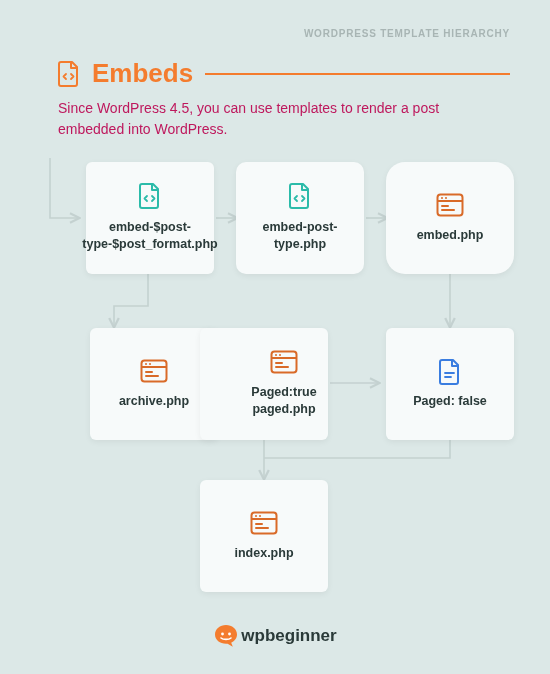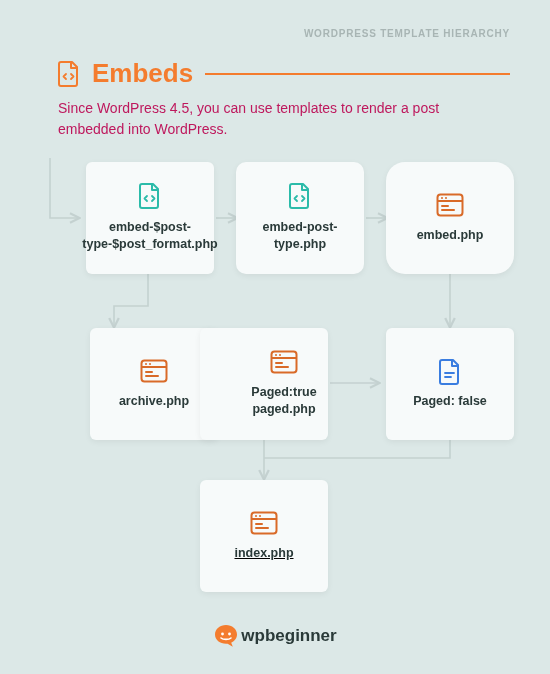--- a/index.html
+++ b/index.html
@@ -212,21 +212,21 @@
       <svg width="22" height="26" viewBox="0 0 22 26" fill="none">
         <path d="M3 1h11l5 5v17a2 2 0 0 1-2 2H3a2 2 0 0 1-2-2V3a2 2 0 0 1 2-2z" stroke="#3a7de0" stroke-width="2" stroke-linejoin="round"></path>
         <path d="M13 1v6h6" stroke="#3a7de0" stroke-width="2" stroke-linejoin="round"></path>
         <line x1="6" y1="14" x2="15" y2="14" stroke="#3a7de0" stroke-width="1.8" stroke-linecap="round"></line>
         <line x1="6" y1="18" x2="12" y2="18" stroke="#3a7de0" stroke-width="1.8" stroke-linecap="round"></line>
       </svg>
     </span>
     <div class="label">Paged: false</div>
   </div>
 
-  <div class="card" style="left:192px; top:322px;text-decoration:underline;">
+  <div class="card" style="left:192px; top:322px;">
     <span>
       <svg width="28" height="24" viewBox="0 0 28 24" fill="none">
         <rect x="1.5" y="1.5" width="25" height="21" rx="3" stroke="#d96a28" stroke-width="2"></rect>
         <line x1="1.5" y1="8" x2="26.5" y2="8" stroke="#d96a28" stroke-width="2"></line>
         <circle cx="6" cy="5" r="1" fill="#d96a28"></circle>
           <circle cx="10" cy="5" r="1" fill="#d96a28"></circle>
         <rect x="5" y="12" width="8" height="2" rx="1" fill="#d96a28"></rect>
         <rect x="5" y="16" width="14" height="2" rx="1" fill="#d96a28"></rect>
       </svg>
     </span>

